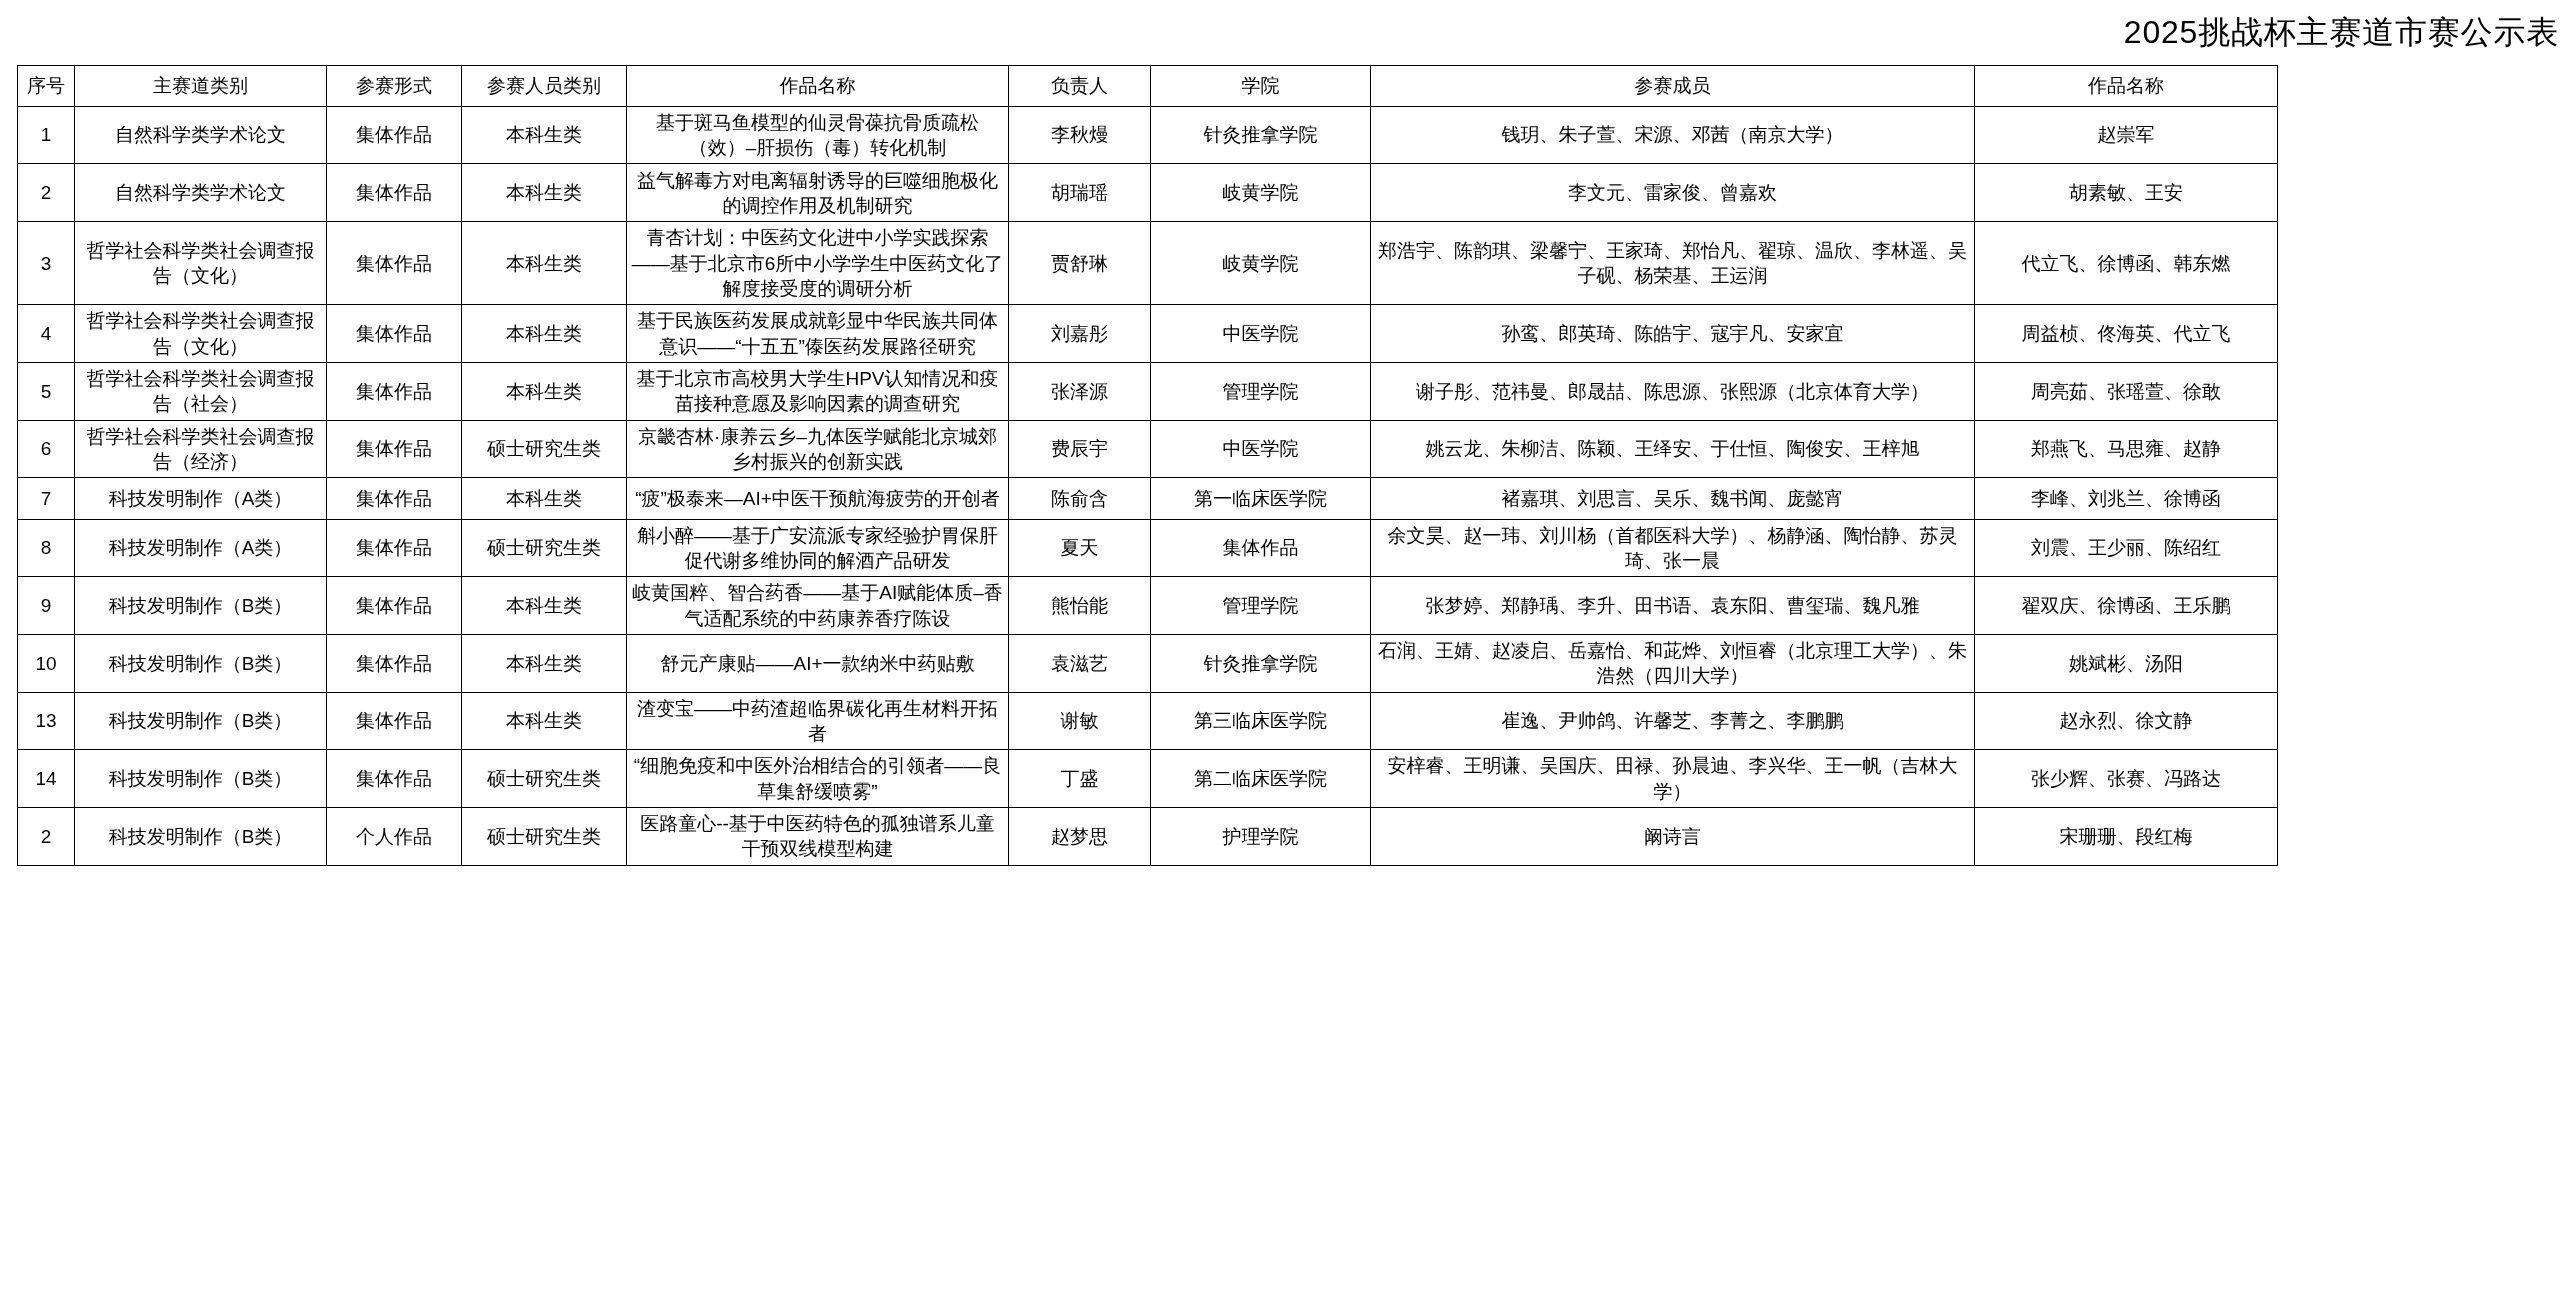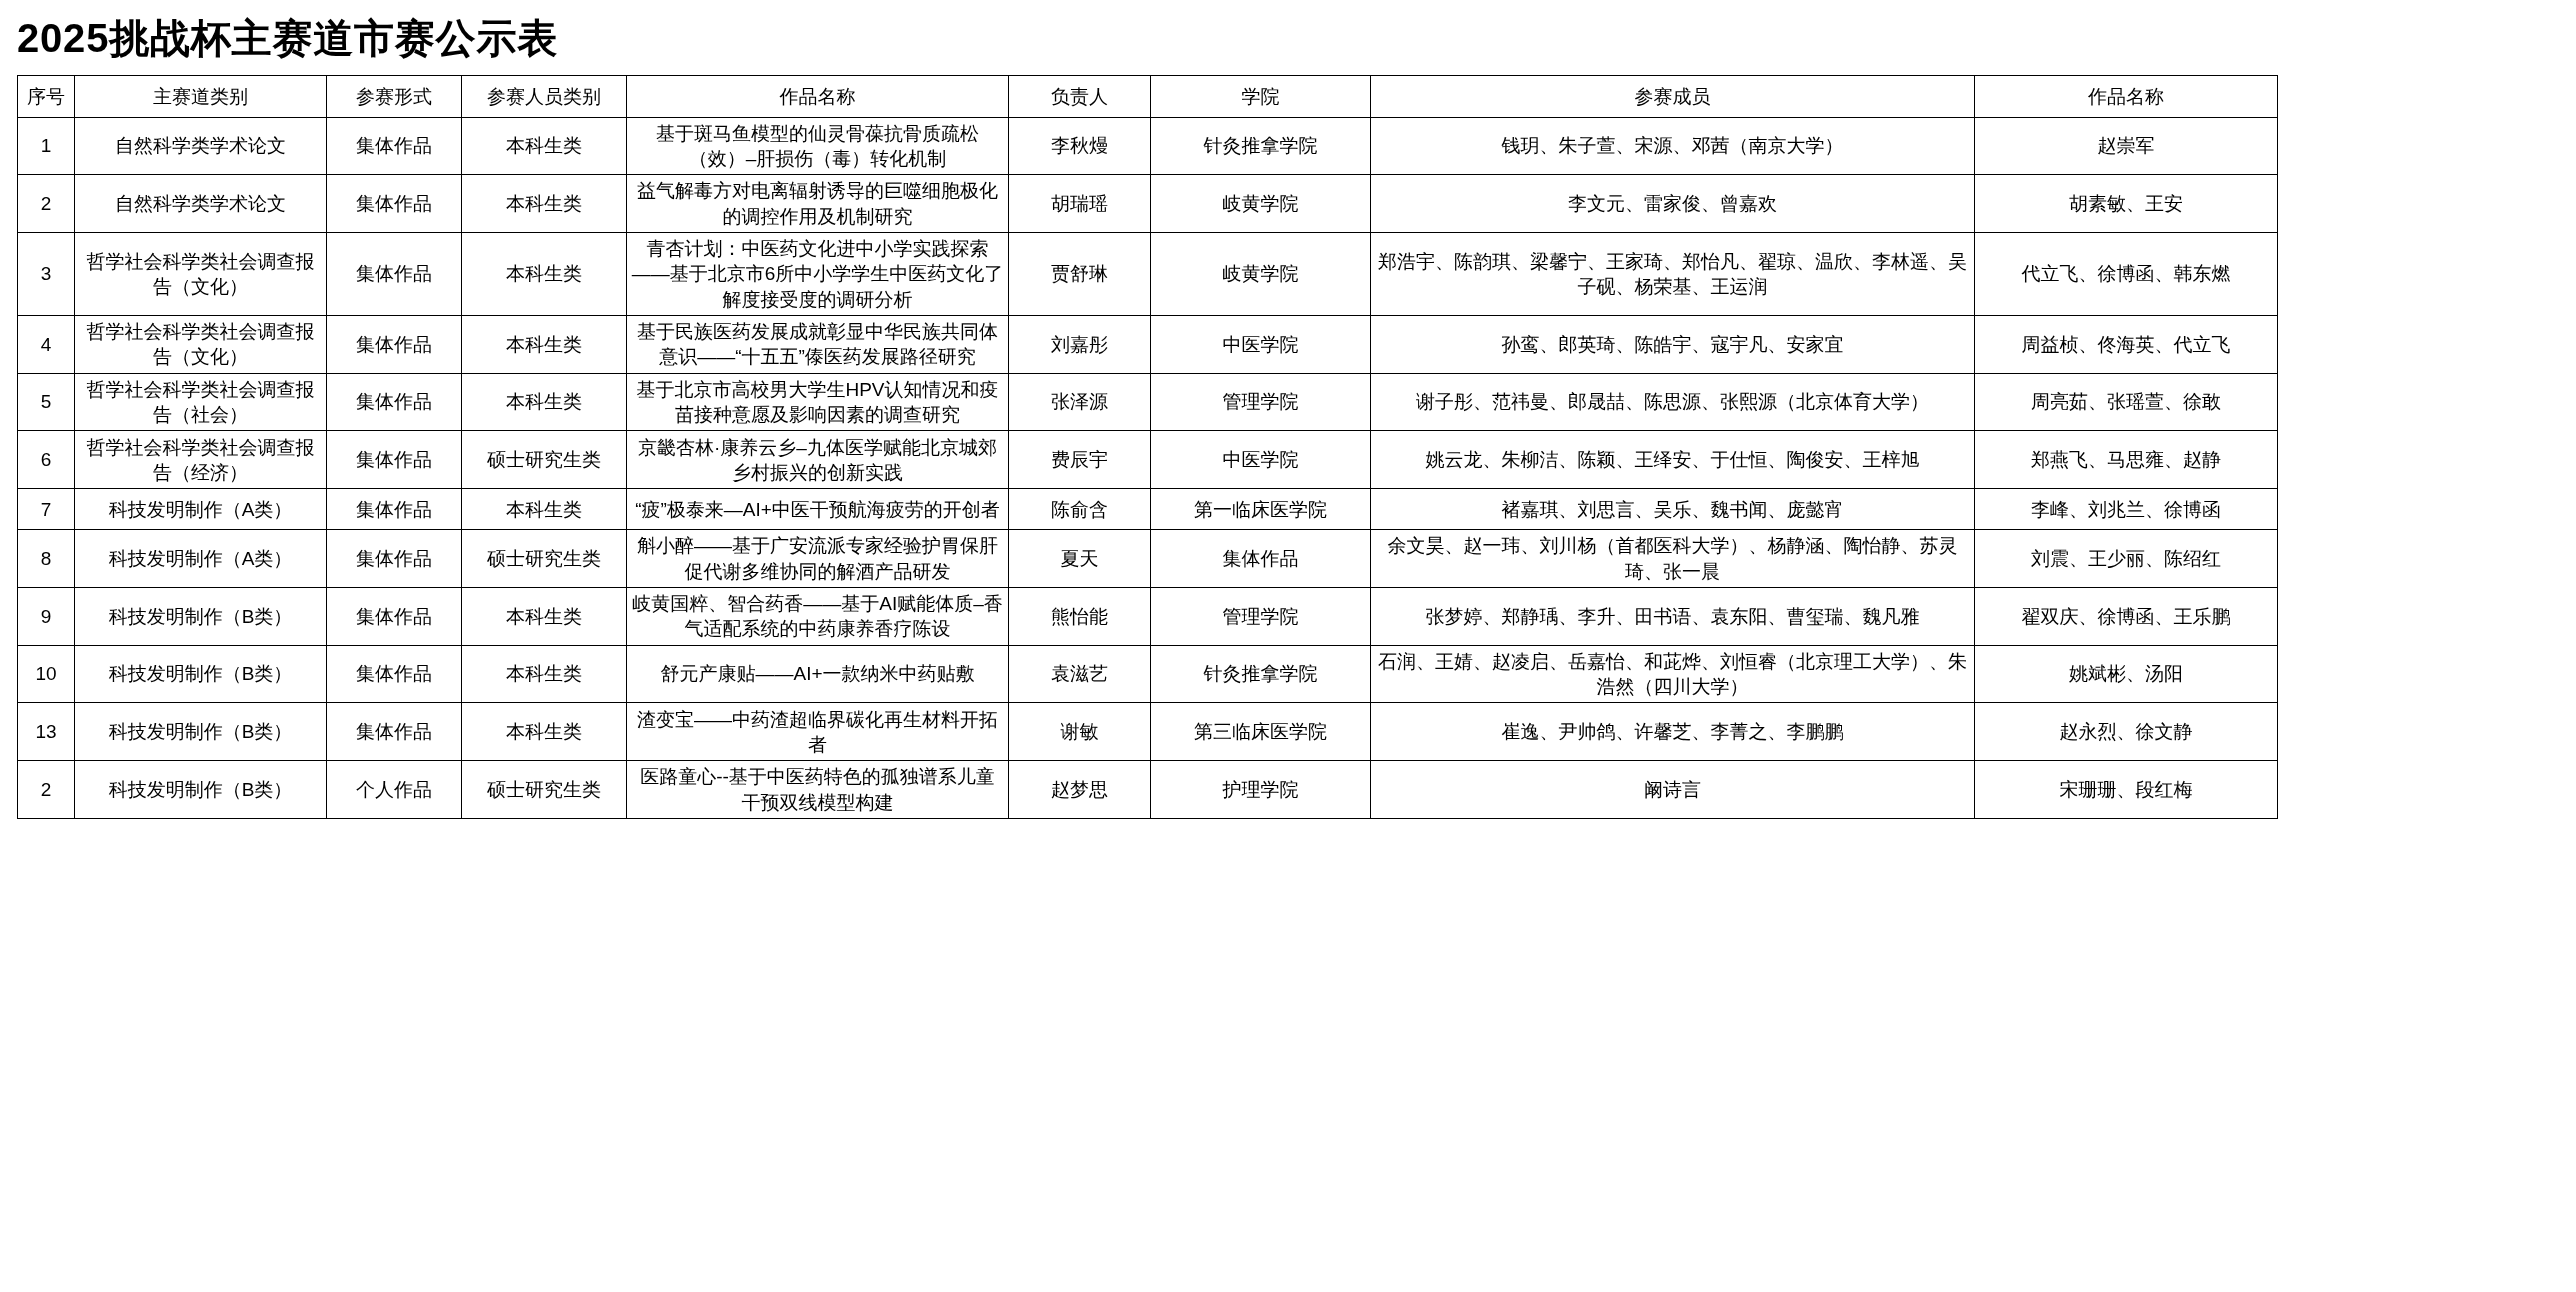--- a/index.html
+++ b/index.html
@@ -11,23 +11,23 @@
     font-family: "Liberation Sans", "DejaVu Sans", sans-serif;
     color: #000000;
     width: 2576px;
   }
   .page {
     width: 2576px;
     box-sizing: border-box;
     padding: 6.1px 17px 15.3px 17px;
   }
   .doc-title {
-    text-align: left;
-    font-size: 40px;
-    font-weight: bold;
+    text-align: right;
+    font-size: 32px;
+    font-weight: normal;
     line-height: 1.35;
     padding: 4.6px 0 10.7px 0;
     letter-spacing: 0.8px;
   }
   table.grid {
     border-collapse: collapse;
     width: 2056px;
     table-layout: fixed;
   }
   table.grid th, table.grid td {
@@ -205,20 +205,31 @@
         <td>科技发明制作（B类）</td>
         <td>集体作品</td>
         <td>本科生类</td>
         <td>渣变宝——中药渣超临界碳化再生材料开拓者</td>
         <td>谢敏</td>
         <td>第三临床医学院</td>
         <td>崔逸、尹帅鸽、许馨芝、李菁之、李鹏鹏</td>
         <td>赵永烈、徐文静</td>
       </tr>
       <tr>
+        <td>14</td>
+        <td>科技发明制作（B类）</td>
+        <td>集体作品</td>
+        <td>硕士研究生类</td>
+        <td>“细胞免疫和中医外治相结合的引领者——良草集舒缓喷雾”</td>
+        <td>丁盛</td>
+        <td>第二临床医学院</td>
+        <td>安梓睿、王明谦、吴国庆、田禄、孙晨迪、李兴华、王一帆（吉林大学）</td>
+        <td>张少辉、张赛、冯路达</td>
+      </tr>
+      <tr>
         <td>2</td>
         <td>科技发明制作（B类）</td>
         <td>个人作品</td>
         <td>硕士研究生类</td>
         <td>医路童心--基于中医药特色的孤独谱系儿童干预双线模型构建</td>
         <td>赵梦思</td>
         <td>护理学院</td>
         <td>阚诗言</td>
         <td>宋珊珊、段红梅</td>
       </tr>

